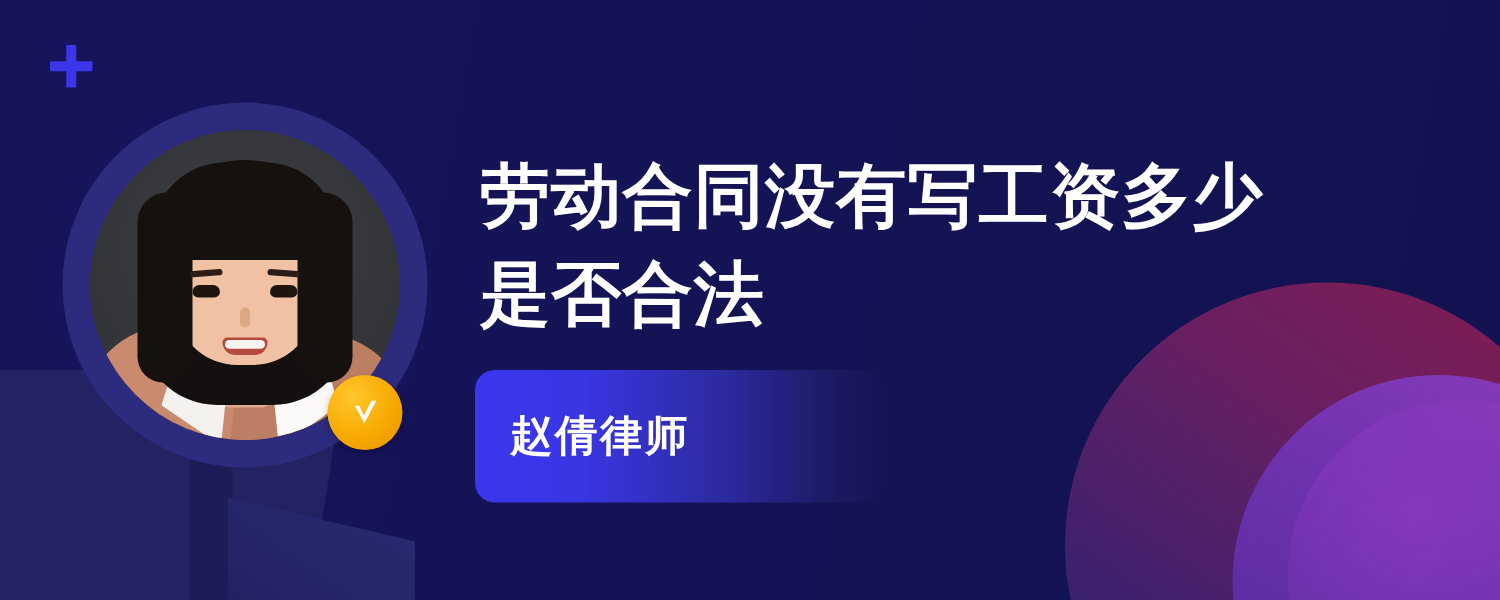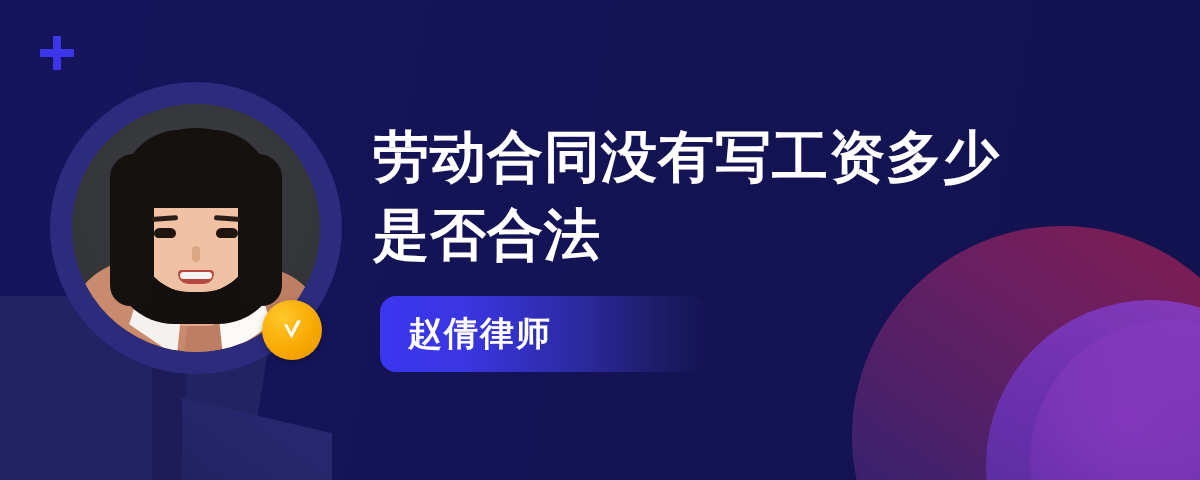--- a/index.html
+++ b/index.html
@@ -257,37 +257,37 @@
     display: flex;
     align-items: center;
     justify-content: center;
     box-shadow: 0 2px 6px rgba(0,0,0,.25);
   }
   .verified-badge svg { display:block; }
 
   
   .title {
     position: absolute;
-    left: 373px;
+    left: 384px;
     top: 118px;
     width: 690px;
     color: #ffffff;
     font-size: 56px;
     line-height: 78px;
     font-weight: bold;
     letter-spacing: 1px;
     white-space: pre-line;
   }
 
   .name-button {
     position: absolute;
     left: 380px;
     top: 296px;
     width: 326px;
-    height: 76px;
+    height: 106px;
     border: none;
     border-radius: 16px;
     background: linear-gradient(90deg, #3b36f0 0%, #3a36e2 26%, #2b2a9e 62%, #1b1a62 88%, #161455 100%);
     color: #ffffff;
     font-family: "Liberation Sans", "DejaVu Sans", sans-serif;
     font-size: 34px;
     font-weight: bold;
     letter-spacing: 2px;
     text-align: left;
     padding: 0 0 0 28px;

